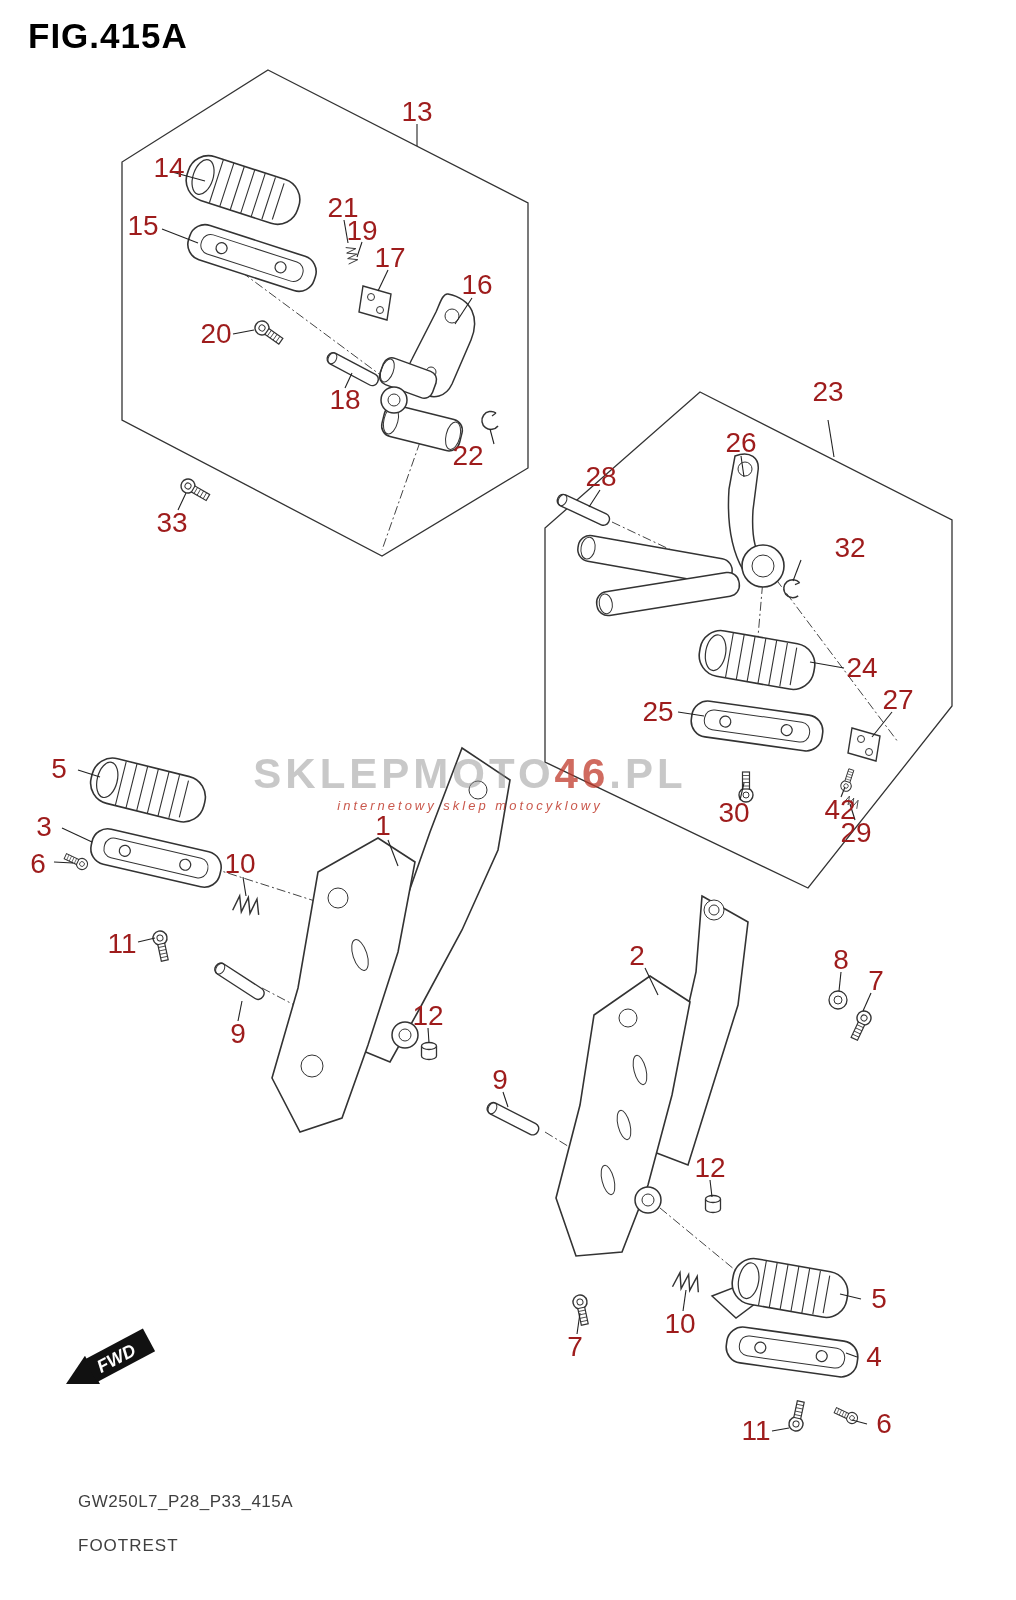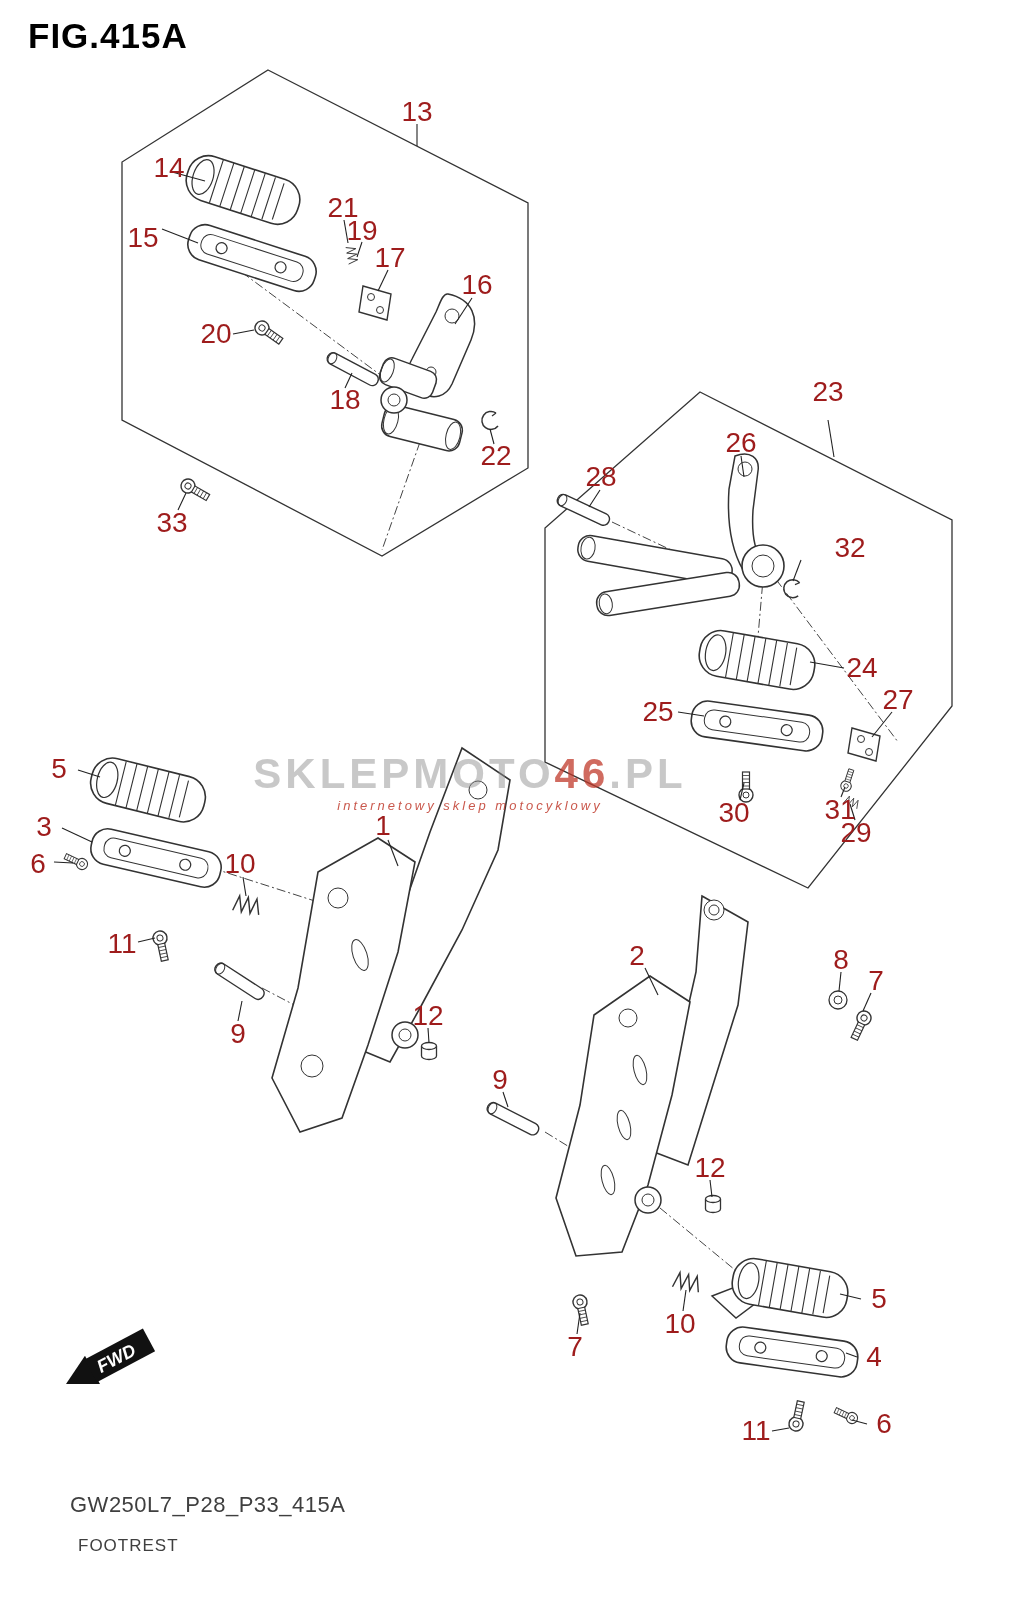--- a/index.html
+++ b/index.html
@@ -6,21 +6,21 @@
   html, body { width: 1016px; height: 1600px; background: #ffffff; font-family: "Liberation Sans", sans-serif; overflow: hidden; position: relative; }
   .page { position: absolute; inset: 0; width: 864px; height: 1600px; background: #fff; }
   .fig-title { position: absolute; left: 28px; top: 16px; font-size: 35px; font-weight: bold; color: #000; letter-spacing: 1px; }
   svg.art { position: absolute; left: 0; top: 0; width: 1016px; height: 1600px; }
   .callout-layer { position: absolute; inset: 0; pointer-events: none; }
   .callout { position: absolute; transform: translate(-50%, -50%); color: var(--callout, #9e1c1c); font-size: 28px; font-weight: 400; white-space: nowrap; }
   .watermark { position: absolute; left: 130px; top: 752px; width: 680px; text-align: center; pointer-events: none; }
   .wm-main { font-size: 42px; font-weight: bold; letter-spacing: 4px; color: rgba(145,145,145,0.5); line-height: 1.05; }
   .wm-red { color: rgba(192,57,43,0.75); }
   .wm-sub { font-size: 13px; font-style: italic; letter-spacing: 3px; color: rgba(192,57,43,0.85); margin-top: 2px; }
-  .footer-code { position: absolute; left: 70px; top: 1492px; font-size: 22px; color: #3f3f3f; letter-spacing: 0.5px; }
+  .footer-code { position: absolute; left: 78px; top: 1492px; font-size: 17px; color: #3f3f3f; letter-spacing: 0.5px; }
   .footer-name { position: absolute; left: 78px; top: 1536px; font-size: 17px; color: #3f3f3f; letter-spacing: 1px; }
 </style>
 </head>
 <body>
 
 <div class="page">
 
   <div class="fig-title">FIG.415A</div>
 
   <svg class="art" viewBox="0 0 1016 1600" xmlns="http://www.w3.org/2000/svg">
@@ -222,36 +222,36 @@
   <div class="watermark">
     <div class="wm-main"><span>SKLEP</span><span>MOTO</span><span class="wm-red">46</span><span>.PL</span></div>
     <div class="wm-sub">internetowy sklep motocyklowy</div>
   </div>
 
   <div class="callout-layer">
       <div class="callout" style="left: 417px; top: 112px;">13</div>
       <div class="callout" style="left: 155px; top: 168px; margin-left: 14px;">14</div>
       <div class="callout" style="left: 343px; top: 208px;">21</div>
       <div class="callout" style="left: 362px; top: 231px;">19</div>
-      <div class="callout" style="left: 143px; top: 226px; margin-top: 12px;">15</div>
+      <div class="callout" style="left: 143px; top: 226px;">15</div>
       <div class="callout" style="left: 390px; top: 258px;">17</div>
       <div class="callout" style="left: 477px; top: 285px;">16</div>
       <div class="callout" style="left: 216px; top: 334px;">20</div>
       <div class="callout" style="left: 345px; top: 400px;">18</div>
-      <div class="callout" style="left: 496px; top: 456px; text-align: right;">22</div>
+      <div class="callout" style="left: 468px; top: 456px; text-align: right;">22</div>
       <div class="callout" style="left: 172px; top: 523px;">33</div>
       <div class="callout" style="left: 828px; top: 392px;">23</div>
       <div class="callout" style="left: 741px; top: 443px;">26</div>
       <div class="callout" style="left: 601px; top: 477px;">28</div>
       <div class="callout" style="left: 806px; top: 548px; margin-left: 44px;">32</div>
       <div class="callout" style="left: 862px; top: 668px;">24</div>
       <div class="callout" style="left: 898px; top: 700px;">27</div>
       <div class="callout" style="left: 658px; top: 712px;">25</div>
       <div class="callout" style="left: 734px; top: 813px;">30</div>
-      <div class="callout" style="left: 840px; top: 810px;">31</div>
+      <div class="callout" style="left: 840px; top: 810px;">42</div>
       <div class="callout" style="left: 856px; top: 833px;">29</div>
       <div class="callout" style="left: 59px; top: 769px;">5</div>
       <div class="callout" style="left: 44px; top: 827px;">3</div>
       <div class="callout" style="left: 38px; top: 864px;">6</div>
       <div class="callout" style="left: 240px; top: 864px;">10</div>
       <div class="callout" style="left: 383px; top: 826px;">1</div>
       <div class="callout" style="left: 122px; top: 944px;">11</div>
       <div class="callout" style="left: 238px; top: 1034px;">9</div>
       <div class="callout" style="left: 428px; top: 1016px;">12</div>
       <div class="callout" style="left: 637px; top: 956px;">2</div>

